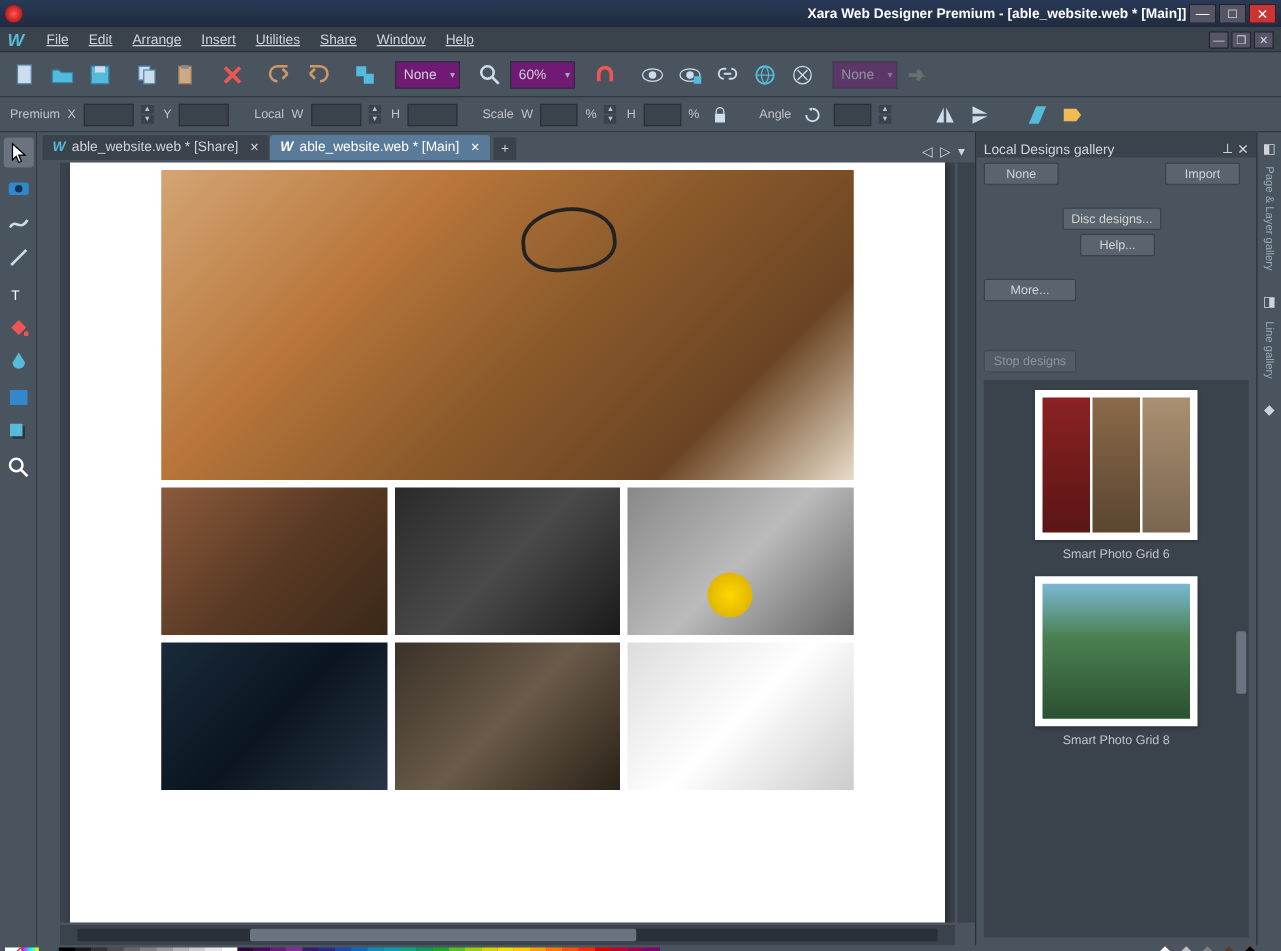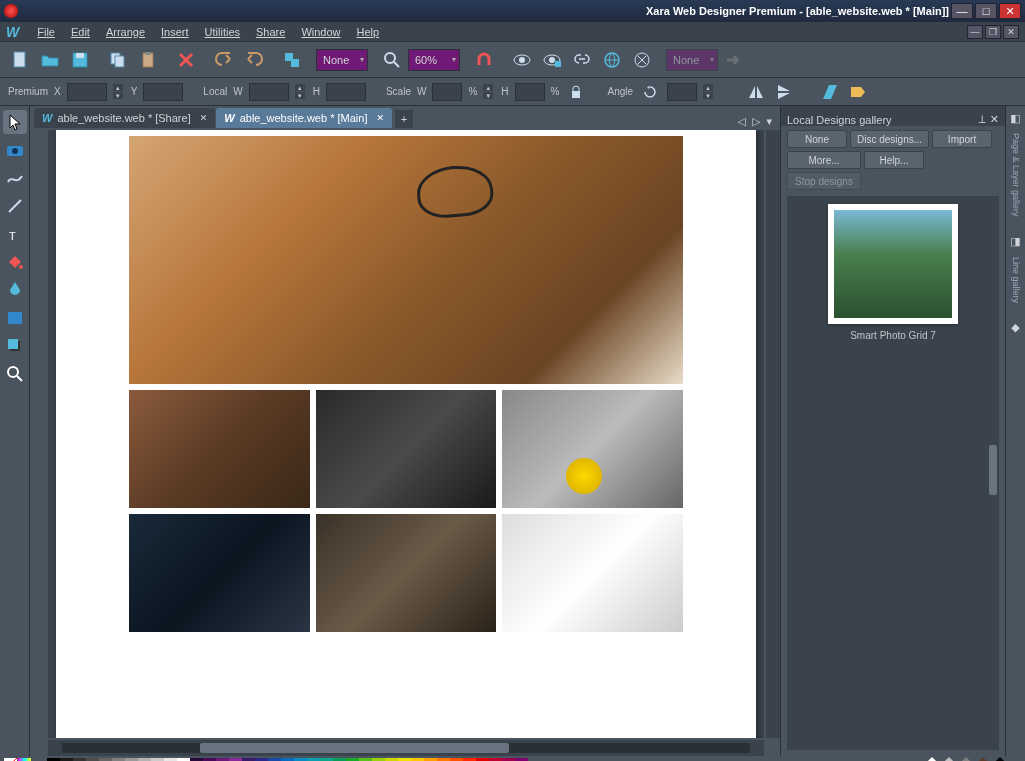--- a/index.html
+++ b/index.html
@@ -65,21 +65,21 @@
 .hscroll { position:absolute; left:18px; right:16px; bottom:0; height:16px; background:#3a424c; display:flex; align-items:center;}
 .hscroll .track{flex:1; height:10px; background:#2a3038; margin:0 14px; position:relative;}
 .hscroll .handle{position:absolute; left:20%; width:45%; height:100%; background:#6a7480; border-radius:2px;}
 .vscroll { position:absolute; right:0; top:2px; bottom:18px; width:14px; background:#3a424c;}
 
 .gallery { width:225px; background:#4a545e; border-left:1px solid #2a3038; display:flex; flex-direction:column;}
 .gallery .ghead { height:20px; background:#3a424c; display:flex; align-items:flex-end; padding:0 6px; font-size:10px;}
 .gallery .ghead .gicons{margin-left:auto; display:flex; gap:4px;}
 .gallery .gbtns { padding:4px 6px; display:flex; flex-wrap:wrap; gap:3px;}
 .gbtn { height:18px; background:#5a646e; border:1px solid #3a424c; padding:0 6px; display:flex; align-items:center; cursor:pointer; font-size:10px; border-radius:2px; min-width:60px; justify-content:center;}
-.gbtn.wide{min-width:74px;}
+.gbtn.wide{min-width:74px;margin-top:36px;}
 .gbtn.dis{opacity:.5;}
 .gallery .glist { flex:1; background:#3a424c; margin:2px 6px 6px; overflow:auto; padding:8px 0; position:relative;}
 .gitem { width:158px; margin:0 auto 12px; text-align:center;}
 .gitem .gimg{width:130px; height:120px; background:#fff; margin:0 auto 6px; padding:6px; box-shadow:0 1px 3px rgba(0,0,0,.3);}
 .gitem .gimg .inner{width:100%;height:100%;}
 .gi1{background:linear-gradient(#87ceeb 0%,#daa06d 40%,#2d5016 70%,#556b2f 100%);}
 .gi2{display:flex;gap:2px;}
 .gi2 div{flex:1;}
 .gi2a{background:linear-gradient(#8b2222,#5a1515);}
 .gi2b{background:linear-gradient(#8b6a4a,#5a4530);}
@@ -433,23 +433,33 @@
       <div class="gbtn">None</div>
       <div class="gbtn wide">Disc designs...</div>
       <div class="gbtn">Import</div>
       <div class="gbtn wide">More...</div>
       <div class="gbtn">Help...</div>
       <div class="gbtn wide dis">Stop designs</div>
     </div>
     <div class="glist">
       <div class="gitem">
         <div class="gimg">
+            <div class="inner gi2">
+              <div class="gi2a"></div>
+              <div class="gi2b"></div>
+              <div class="gi2c"></div>
+            </div>
+          </div>
+        <div class="glbl">Smart Photo Grid 6</div>
+      </div>
+      <div class="gitem">
+        <div class="gimg">
             <div class="inner gi3"></div>
           </div>
-        <div class="glbl">Smart Photo Grid 7</div>
+        <div class="glbl">Smart Photo Grid 8</div>
       </div>
       <div class="gvhandle"></div>
     </div>
   </div>
 
   <div class="rightbar">
     <div class="rbtn">◧</div>
     <div class="rlbl">Page &amp; Layer gallery</div>
     <div class="rbtn" style="margin-top:10px">◨</div>
     <div class="rlbl">Line gallery</div>

